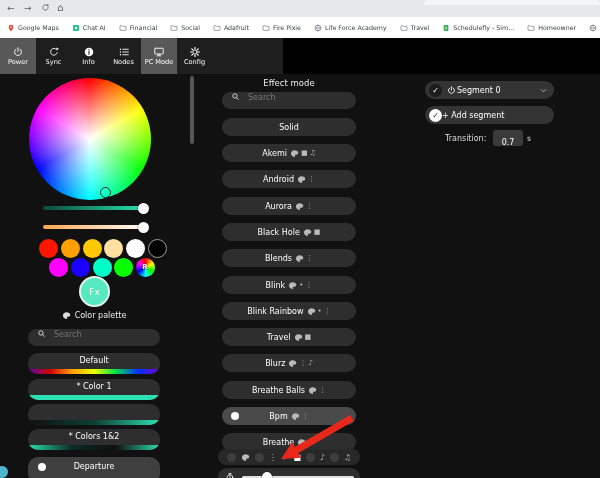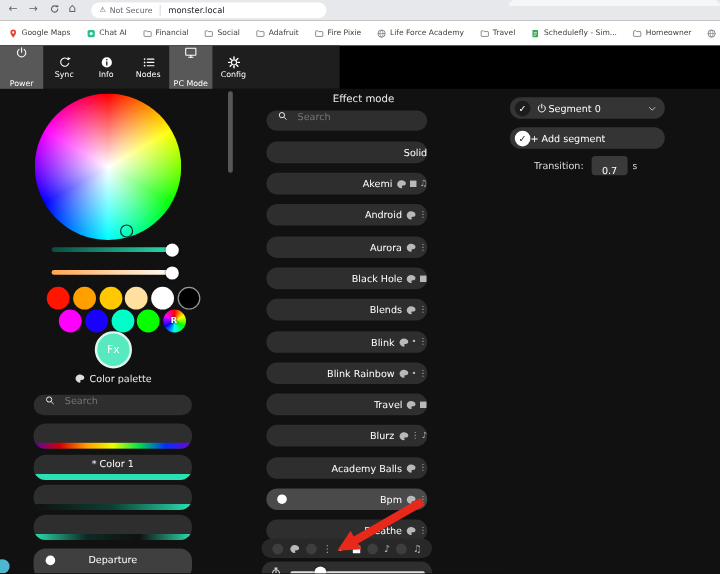--- a/index.html
+++ b/index.html
@@ -17,21 +17,21 @@
   .corner{position:absolute;left:424px;top:0;width:176px;height:5px;background:#f5f6f8;border-radius:6px 6px 0 0;}
 
   .bookmarks{left:0;top:17px;width:600px;height:21px;background:#fff;display:flex;align-items:center;padding-left:7px;box-sizing:border-box;gap:13px;overflow:hidden;}
   .bm{display:flex;align-items:center;gap:3px;font-size:6.3px;color:#3c4043;white-space:nowrap;flex:none;}
   .bm svg{width:8px;height:8px;flex:none;}
 
   
   .wledbar{left:0;top:38px;width:600px;height:36px;background:#000;}
   .tbwrap{position:absolute;left:0;top:0;width:283px;height:36px;background:#1e1e1e;display:flex;}
   .tbtn{height:36px;display:flex;flex-direction:column;align-items:center;justify-content:center;gap:1px;color:#fff;}
-  .tbtn.active{background:#585858;justify-content:space-between;}
+  .tbtn.active{background:#585858;}
   .tbtn svg{width:12px;height:12px;stroke:#fff;fill:none;stroke-width:1.8;stroke-linecap:round;stroke-linejoin:round;}
   .tbtn .lb{font-size:6.6px;line-height:7px;}
 
   
   .pill{background:#2e2e2e;border-radius:9px;color:#fff;}
   .srch{display:flex;align-items:flex-start;}
   .srch svg{width:9px;height:9px;stroke:#fff;fill:none;stroke-width:2;margin-left:9px;}
   .srch input{background:transparent;border:none;outline:none;color:#999;font-size:8px;font-family:inherit;margin-left:6px;width:80px;}
 
   
@@ -47,22 +47,22 @@
   .sw.rainbow{background:conic-gradient(#f00,#ff0,#0f0,#0ff,#00f,#f0f,#f00);display:flex;align-items:center;justify-content:center;color:#fff;font-size:7px;font-weight:bold;text-shadow:0 0 2px #000;}
   .fxbtn{left:79px;top:276px;width:27px;height:27px;border-radius:50%;background:#57e9c0;border:2px solid #dff7ef;box-sizing:content-box;display:flex;align-items:center;justify-content:center;color:#fff;font-size:9px;}
   .palhdr{left:28px;top:311px;width:132px;display:flex;align-items:center;justify-content:center;gap:4px;color:#eee;font-size:8px;}
   .palhdr svg{width:9px;height:9px;fill:#ddd;}
   .palbtn{left:28px;width:132px;height:21px;border-radius:10px;background:#2e2e2e;overflow:hidden;}
   .palbtn .plab{display:block;text-align:center;font-size:8px;color:#fff;line-height:15px;}
   .palbtn .pbar{position:absolute;left:0;bottom:0;width:100%;height:5px;}
   .radio{width:8px;height:8px;background:#fff;border-radius:50%;}
 
   
-  .fxtitle{left:236px;top:78px;width:134px;text-align:center;color:#eee;font-size:8.5px;}
-  .fxrow{left:222px;width:134px;height:18px;border-radius:9px;background:#2e2e2e;display:flex;align-items:center;justify-content:flex-end;gap:3px;color:#fff;font-size:8px;}
+  .fxtitle{left:222px;top:78px;width:134px;text-align:center;color:#eee;font-size:8.5px;}
+  .fxrow{left:222px;width:134px;height:18px;border-radius:9px;background:#2e2e2e;display:flex;align-items:center;justify-content:center;gap:3px;color:#fff;font-size:8px;}
   .fxrow.sel{background:#4a4a4a;}
   .fxrow .radio{position:absolute;left:9px;top:5px;}
   .fx-ic{width:9px;height:9px;fill:#b9b9b9;}
   .fx-g{font-size:7px;color:#b9b9b9;line-height:9px;}
   .filterbar{left:218px;top:449px;width:142px;height:16px;border-radius:8px;background:#282828;display:flex;align-items:center;justify-content:center;gap:5px;}
   .fchk{width:9px;height:9px;border-radius:50%;background:#3e3e3e;}
   .fon{color:#fff;font-size:8px;line-height:9px;}
   .filterbar .fx-g{font-size:8px;}
   .speedrow{left:218px;top:468px;width:142px;height:18px;border-radius:9px;background:#2e2e2e;display:flex;align-items:center;}
   .speedrow svg{width:10px;height:10px;stroke:#fff;fill:none;stroke-width:1.8;stroke-linecap:round;margin-left:7px;}
@@ -92,26 +92,20 @@
 <div id="app">
 
   <div class="abs urlbar">
     <span class="navico" style="left:7px">←</span>
     <span class="navico" style="left:24px">→</span>
     <svg class="navico" style="left:41px;top:3px;width:9px;height:9px" viewBox="0 0 24 24">
         <path d="M19 12a7 7 0 1 1-2.2-5.1" fill="none" stroke="#5f6368" stroke-width="2.4" stroke-linecap="round"></path>
         <polygon points="16.2,2.8 16.8,8.6 21.8,6" fill="#5f6368"></polygon>
       </svg>
     <span class="navico" style="left:57px;font-size:10px;top:1px">⌂</span>
-    <div class="addr">
-      <span class="warn">⚠</span>
-      <span class="sec">Not Secure</span>
-      <span class="div"></span>
-      <span class="url">monster.local</span>
-    </div>
     <div class="corner"></div>
   </div>
 
   <div class="abs bookmarks">
     <span class="bm">
       <svg viewBox="0 0 24 24">
           <path d="M12 2a7 7 0 0 0-7 7c0 5 7 13 7 13s7-8 7-13a7 7 0 0 0-7-7z" fill="#ea4335"></path>
           <circle cx="12" cy="9" r="2.6" fill="#fff"></circle>
         </svg>
       <span>Google Maps</span>
@@ -283,30 +277,32 @@
 
   <div class="abs pill srch" style="left:28px;top:329px;width:132px;height:17px">
     <svg viewBox="0 0 24 24">
         <circle cx="10.5" cy="10.5" r="5.8"></circle>
         <line x1="15" y1="15" x2="20.5" y2="20.5"></line>
       </svg>
     <input placeholder="Search" style="">
   </div>
 
   <div class="abs palbtn" style="top:353px">
+    <span class="plab">Default</span>
     <span class="pbar" style="background: linear-gradient(90deg, rgb(90, 0, 176), rgb(212, 0, 0), rgb(255, 157, 0), rgb(234, 255, 0), rgb(0, 224, 74), rgb(0, 48, 255), rgb(122, 0, 212));"></span>
   </div>
   <div class="abs palbtn" style="top:379px">
     <span class="plab">* Color 1</span>
     <span class="pbar" style="background: linear-gradient(90deg, rgb(43, 224, 178), rgb(43, 224, 178));"></span>
   </div>
   <div class="abs palbtn" style="top:404px">
     <span class="pbar" style="background: linear-gradient(90deg, rgb(16, 16, 16), rgb(12, 64, 51), rgb(43, 224, 178));"></span>
   </div>
   <div class="abs palbtn" style="top:429px">
+    <span class="plab">* Colors 1&amp;2</span>
     <span class="pbar" style="background: linear-gradient(90deg, rgb(43, 224, 178), rgb(12, 43, 36), rgb(16, 16, 16), rgb(43, 224, 178));"></span>
   </div>
   <div class="abs palbtn" style="top:457px;height:26px;background:#3f3f3f">
     <span class="radio" style="position:absolute;left:10px;top:6px"></span>
     <span class="plab" style="line-height:20px">Departure</span>
   </div>
 
   <div class="abs fxtitle">Effect mode</div>
 
   <div class="abs pill srch" style="left:222px;top:92px;width:134px;height:17px">
@@ -399,21 +395,21 @@
       <span>Blurz</span>
       <span class="ics" style="display: inline-flex; align-items: center; gap: 2px;">
         <svg class="fx-ic" viewBox="0 0 24 24">
           <path d="M12 3C6.8 3 2.5 7 2.5 12S6.8 21 12 21c1.1 0 1.9-.8 1.9-1.8 0-.5-.2-.9-.5-1.2-.3-.3-.5-.7-.5-1.2 0-1 .8-1.8 1.8-1.8h2.1c2.9 0 5.2-2.3 5.2-5.2C22 6 17.2 3 12 3z"></path>
         </svg>
         <span class="fx-g">⋮</span>
         <span class="fx-g">♪</span>
       </span>
     </div>
   <div class="abs fxrow" style="top:381px">
-      <span>Academy Balls</span>
+      <span>Breathe Balls</span>
       <span class="ics" style="display: inline-flex; align-items: center; gap: 2px;">
         <svg class="fx-ic" viewBox="0 0 24 24">
           <path d="M12 3C6.8 3 2.5 7 2.5 12S6.8 21 12 21c1.1 0 1.9-.8 1.9-1.8 0-.5-.2-.9-.5-1.2-.3-.3-.5-.7-.5-1.2 0-1 .8-1.8 1.8-1.8h2.1c2.9 0 5.2-2.3 5.2-5.2C22 6 17.2 3 12 3z"></path>
         </svg>
         <span class="fx-g">⋮</span>
       </span>
     </div>
   <div class="abs fxrow sel" style="top:407px">
       <span class="radio"></span>
       <span>Bpm</span>

